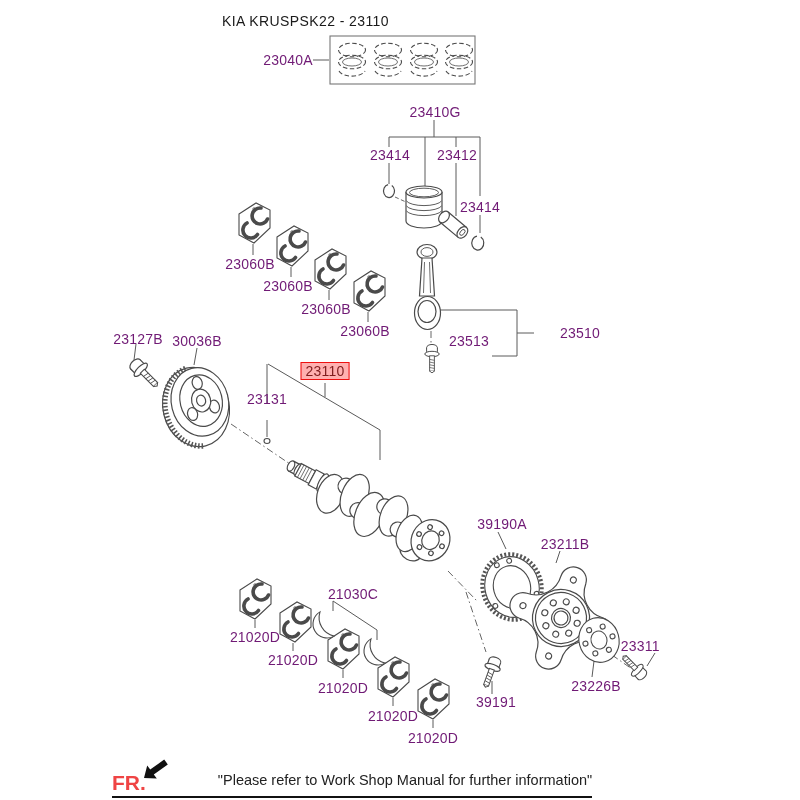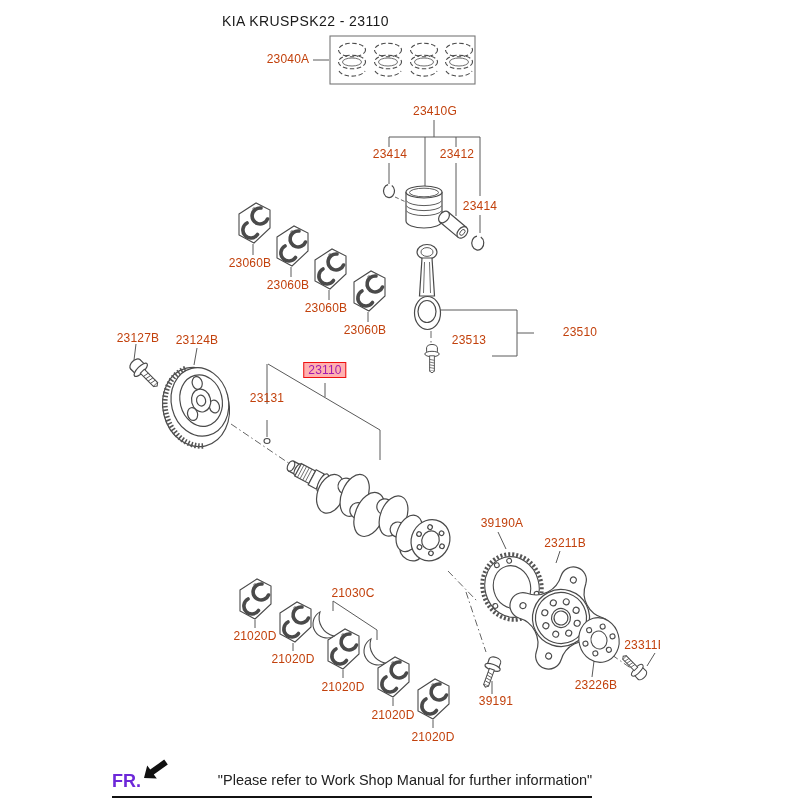--- a/index.html
+++ b/index.html
@@ -1,25 +1,25 @@
 <!DOCTYPE html>
 <html><head>
 <meta charset="utf-8">
 <style>
   html,body{margin:0;padding:0;background:#ffffff;}
   #canvas{position:relative;width:660px;height:800px;background:#ffffff;overflow:hidden;
           font-family:"Liberation Sans",sans-serif;}
   #art{position:absolute;left:0;top:0;}
   .lbl{position:absolute;transform:translateX(-50%);white-space:nowrap;
-       font-size:12px;letter-spacing:.2px;color:#c2410c;line-height:1;cursor:pointer;}
-  .lbl-hl{background:#ffb0b0;border:1.5px solid #ee1111;color:#a21caf;
-          padding:1px 4px;font-size:12px;}
+       font-size:14px;letter-spacing:.2px;color:#701a75;line-height:1;cursor:pointer;}
+  .lbl-hl{background:#ffb0b0;border:1.5px solid #ee1111;color:#7f1d1d;
+          padding:1px 4px;font-size:14px;}
   .title{position:absolute;left:222px;top:13px;font-size:14px;color:#1a1a1a;
          letter-spacing:.4px;}
-  .fr{position:absolute;left:112px;top:771px;font-size:18px;font-weight:bold;color:#6d28d9;}
+  .fr{position:absolute;left:112px;top:771px;font-size:21px;font-weight:bold;color:#ef4444;}
   .note{position:absolute;left:405px;top:772px;transform:translateX(-50%);
         font-size:14.5px;color:#222;white-space:nowrap;}
 </style>
 </head>
 <body>
 
 <div id="canvas">
 
 <svg id="art" width="800" height="800" viewBox="0 0 800 800">
   <defs>
@@ -225,21 +225,21 @@
   <div class="lbl" style="left:390px;top:148px">23414</div>
   <div class="lbl" style="left:457px;top:148px">23412</div>
   <div class="lbl" style="left:480px;top:200px">23414</div>
   <div class="lbl" style="left:580px;top:326px">23510</div>
   <div class="lbl" style="left:469px;top:334px">23513</div>
   <div class="lbl" style="left:250px;top:257px">23060B</div>
   <div class="lbl" style="left:288px;top:279px">23060B</div>
   <div class="lbl" style="left:326px;top:302px">23060B</div>
   <div class="lbl" style="left:365px;top:324px">23060B</div>
   <div class="lbl" style="left:138px;top:332px">23127B</div>
-  <div class="lbl" style="left:197px;top:334px">23124B</div>
+  <div class="lbl" style="left:197px;top:334px">30036B</div>
   <div class="lbl lbl-hl" style="left:325px;top:362px">23110</div>
   <div class="lbl" style="left:267px;top:392px">23131</div>
   <div class="lbl" style="left:502px;top:517px">39190A</div>
   <div class="lbl" style="left:565px;top:537px">23211B</div>
   <div class="lbl" style="left:353px;top:587px">21030C</div>
   <div class="lbl" style="left:255px;top:630px">21020D</div>
   <div class="lbl" style="left:293px;top:653px">21020D</div>
   <div class="lbl" style="left:343px;top:681px">21020D</div>
   <div class="lbl" style="left:393px;top:709px">21020D</div>
   <div class="lbl" style="left:433px;top:731px">21020D</div>

